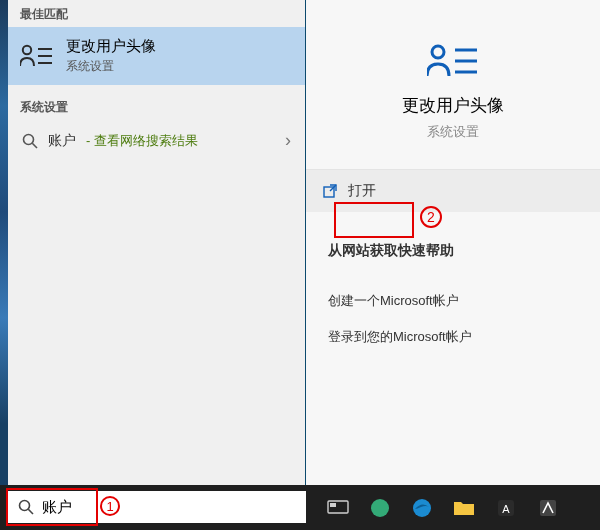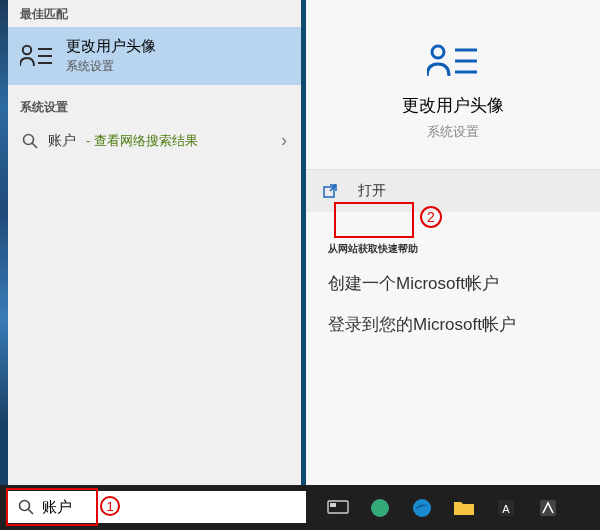--- a/index.html
+++ b/index.html
@@ -18,21 +18,21 @@
     left: 0; top: 0;
     width: 8px; height: 100%;
     background: linear-gradient(180deg,#1b3a5b 0%, #2d6aa0 20%, #1f4a7a 40%, #3a7bb8 60%, #184064 80%);
   }
   .search-panel {
     position: absolute;
     left: 8px; top: 0;
     width: 298px;
     height: 485px;
     background: #f0f0f0;
-    border-right: 5px solid #0c4a6e;
+    border-right: 1px solid #0c4a6e;
   }
   .section-label {
     padding: 6px 10px 4px 12px;
     font-size: 12px;
     color: #555;
     font-weight: 600;
   }
   .best-match {
     display: flex;
     align-items: center;
@@ -70,21 +70,21 @@
     padding: 40px 0 28px 0;
     border-bottom: 1px solid #e4e4e4;
   }
   .detail-icon svg { display:block; }
   .detail-title { font-size:17px; color:#000; margin-top:12px; }
   .detail-sub { font-size:13px; color:#888; margin-top:6px; }
 
   .action-row {
     display:flex;
     align-items:center;
-    gap:20px;
+    gap:10px;
     padding: 12px 16px;
     background:#ececec;
     position:relative;
     cursor:pointer;
   }
   .action-row .open-icon svg { display:block; }
   .action-label { font-size:14px; color:#333; }
 
   .annotation-box-2 {
     position:absolute;
@@ -102,22 +102,22 @@
     width:22px; height:22px;
     border:2px solid #e30000;
     border-radius:50%;
     color:#e30000;
     font-size:14px;
     display:flex;align-items:center;justify-content:center;
     pointer-events:none;
   }
 
   .help-section { padding: 30px 16px 0 22px; }
-  .help-header { font-weight:600; color:#333; margin-bottom:16px; font-size:10px; }
-  .help-link { font-size:17px; color:#333; margin-bottom:18px; cursor:pointer; }
+  .help-header { font-weight:600; color:#333; margin-bottom:32px; font-size:14px; }
+  .help-link { font-size:13px; color:#333; margin-bottom:18px; cursor:pointer; }
 
   .taskbar {
     position:absolute;
     left:0; bottom:0;
     width:600px; height:45px;
     background:#1f1f1f;
     display:flex;
     align-items:center;
   }
   .search-box {

